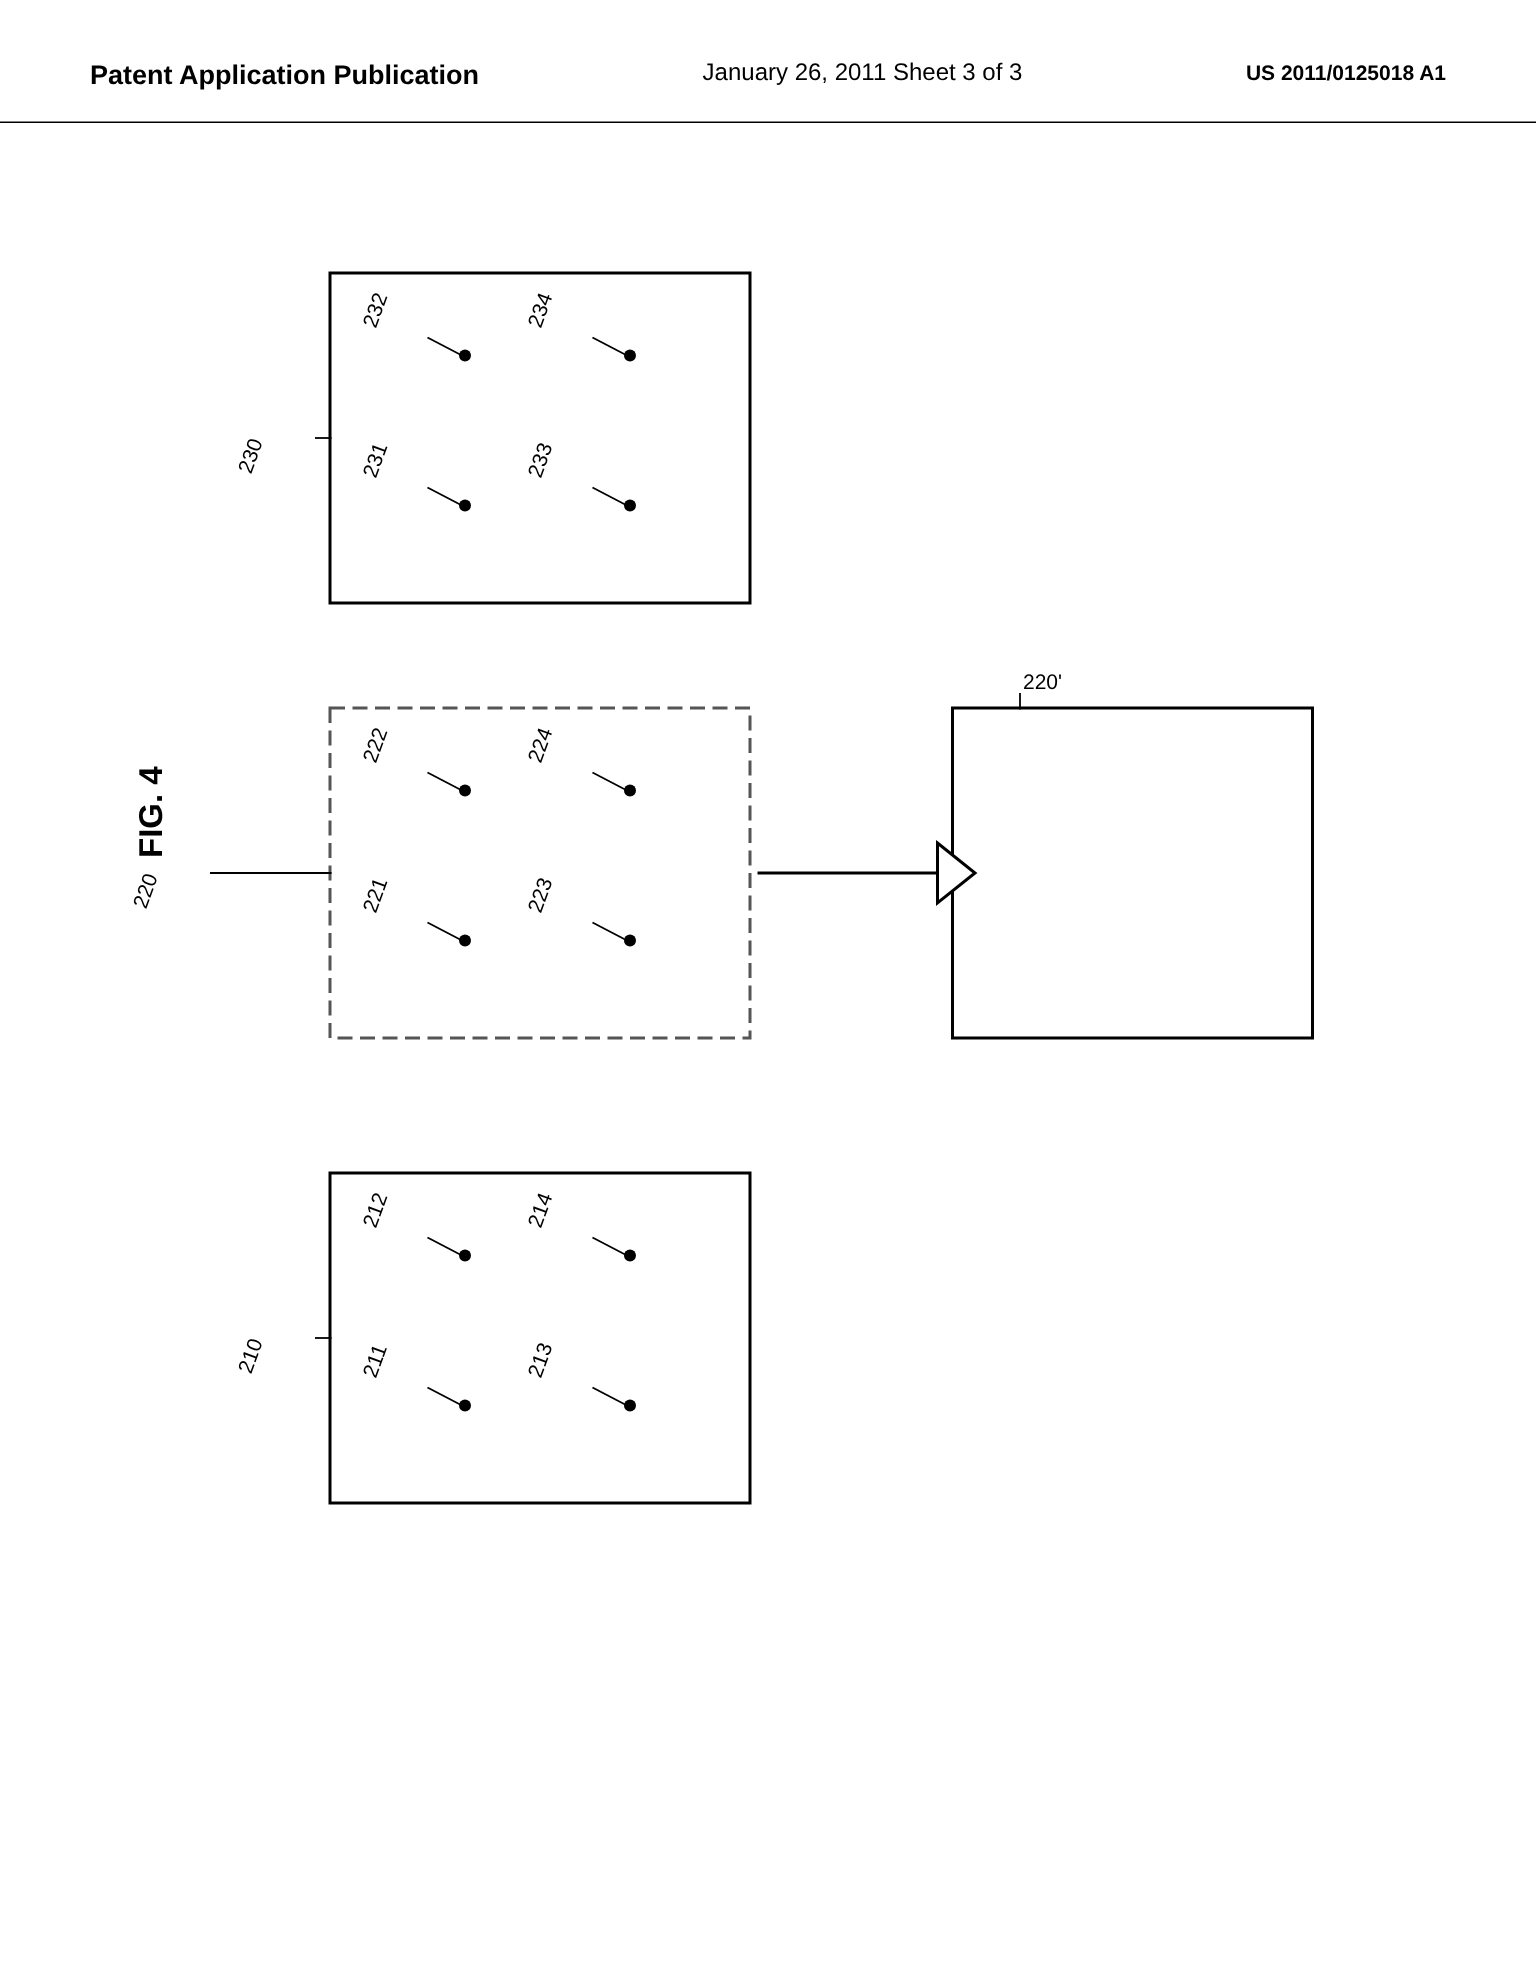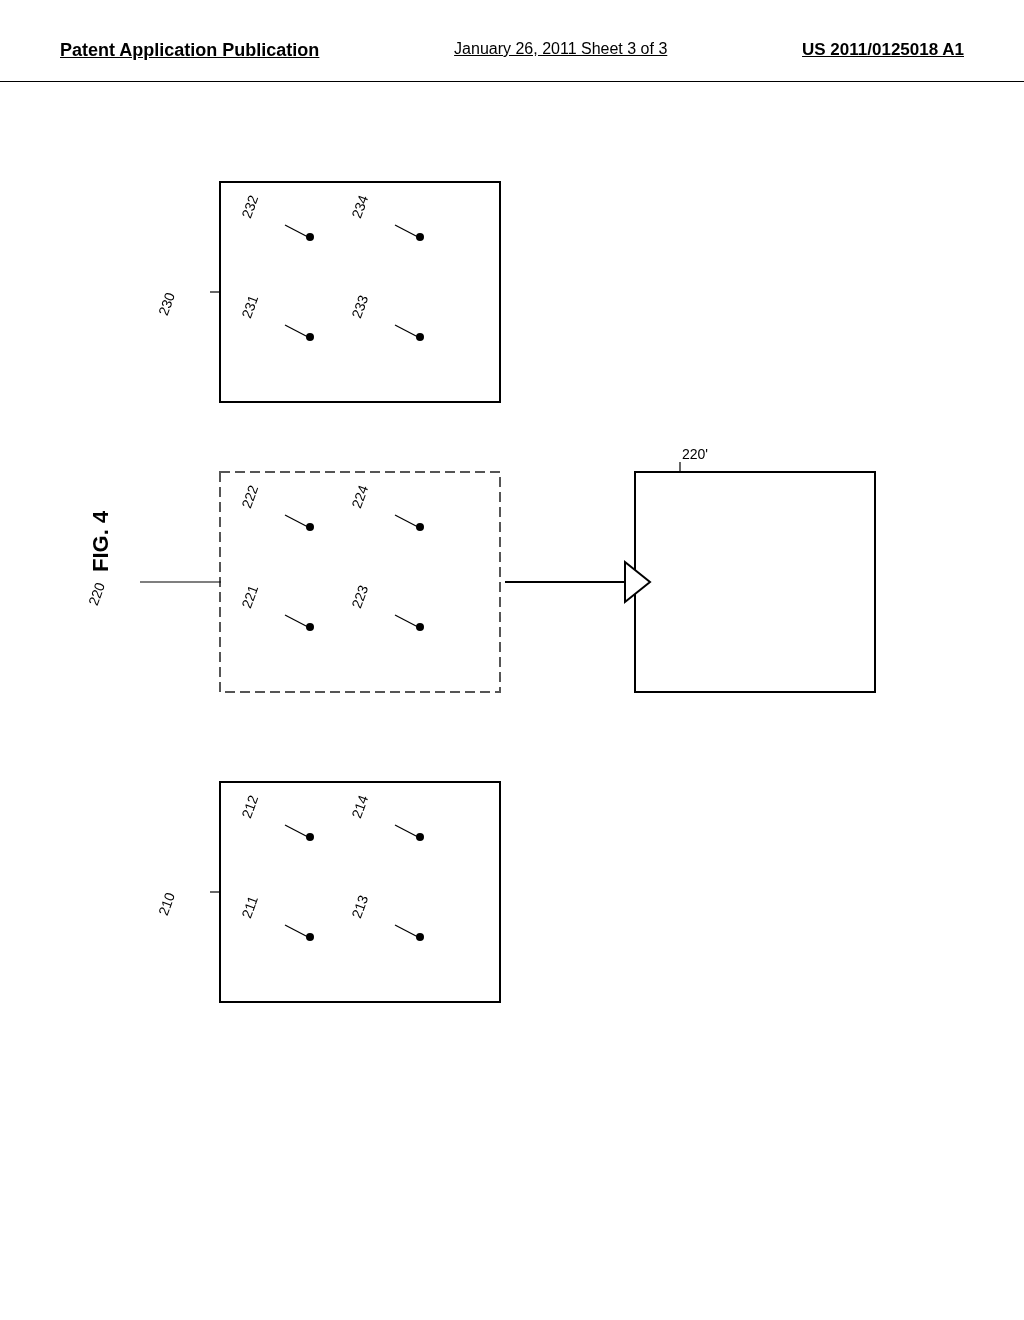--- a/index.html
+++ b/index.html
@@ -11,35 +11,34 @@
       overflow: hidden;
       position: relative;
     }
 
     .header {
       display: flex;
       justify-content: space-between;
       align-items: flex-start;
       padding: 40px 60px 20px 60px;
       border-bottom: 1px solid #000;
-      text-decoration: underline;
     }
 
     .header-left {
       font-size: 18px;
       font-weight: bold;
     }
 
     .header-center {
       font-size: 16px;
       text-align: center;
     }
 
     .header-right {
-      font-size: 17px;
+      font-size: 14px;
       font-weight: bold;
     }
 
     .main-content {
       position: relative;
       width: 100%;
       height: calc(1320px - 110px);
     }
   </style>
 </head>

